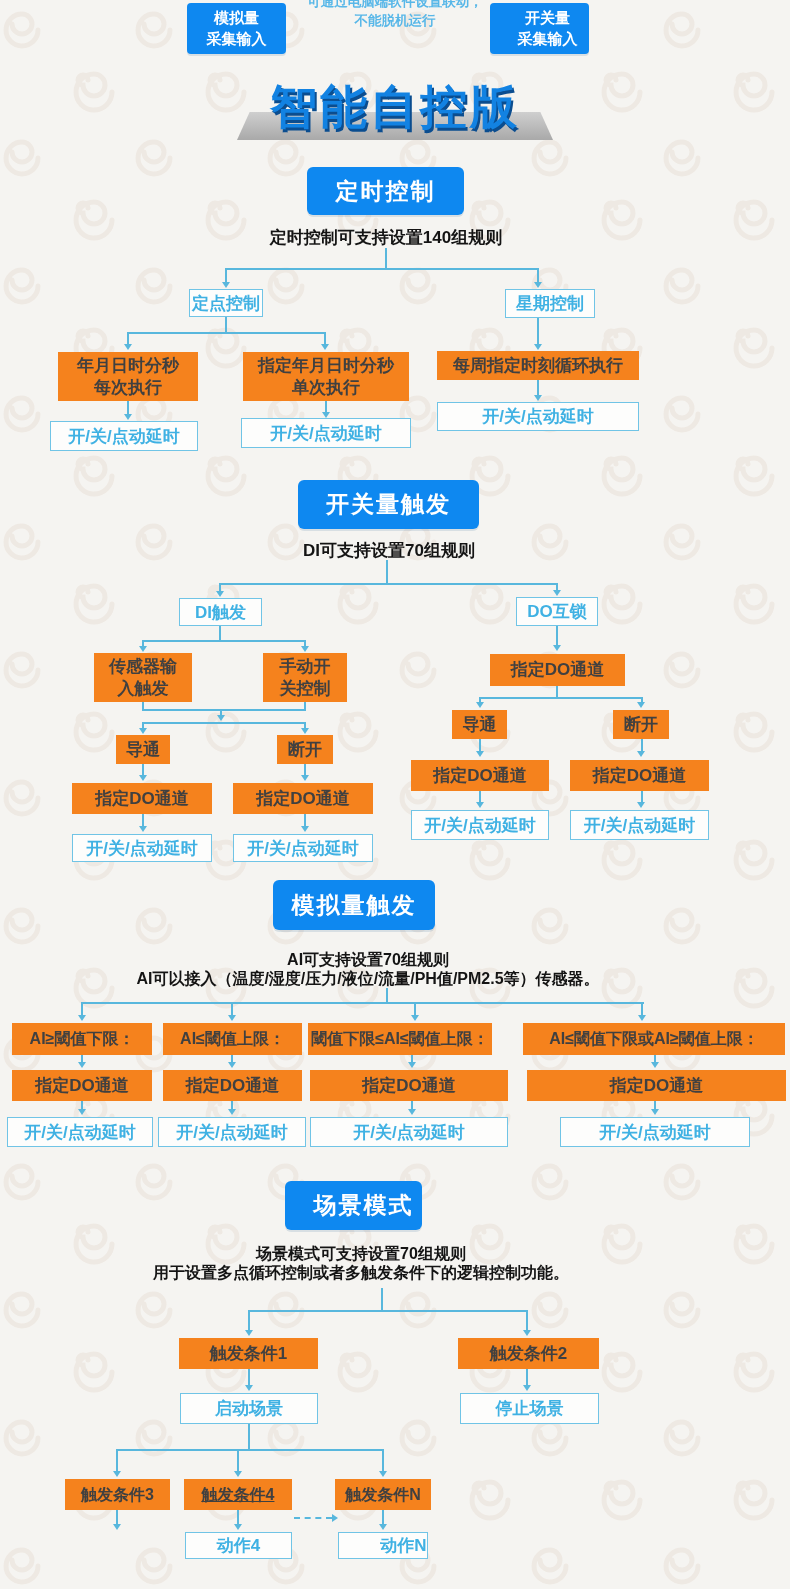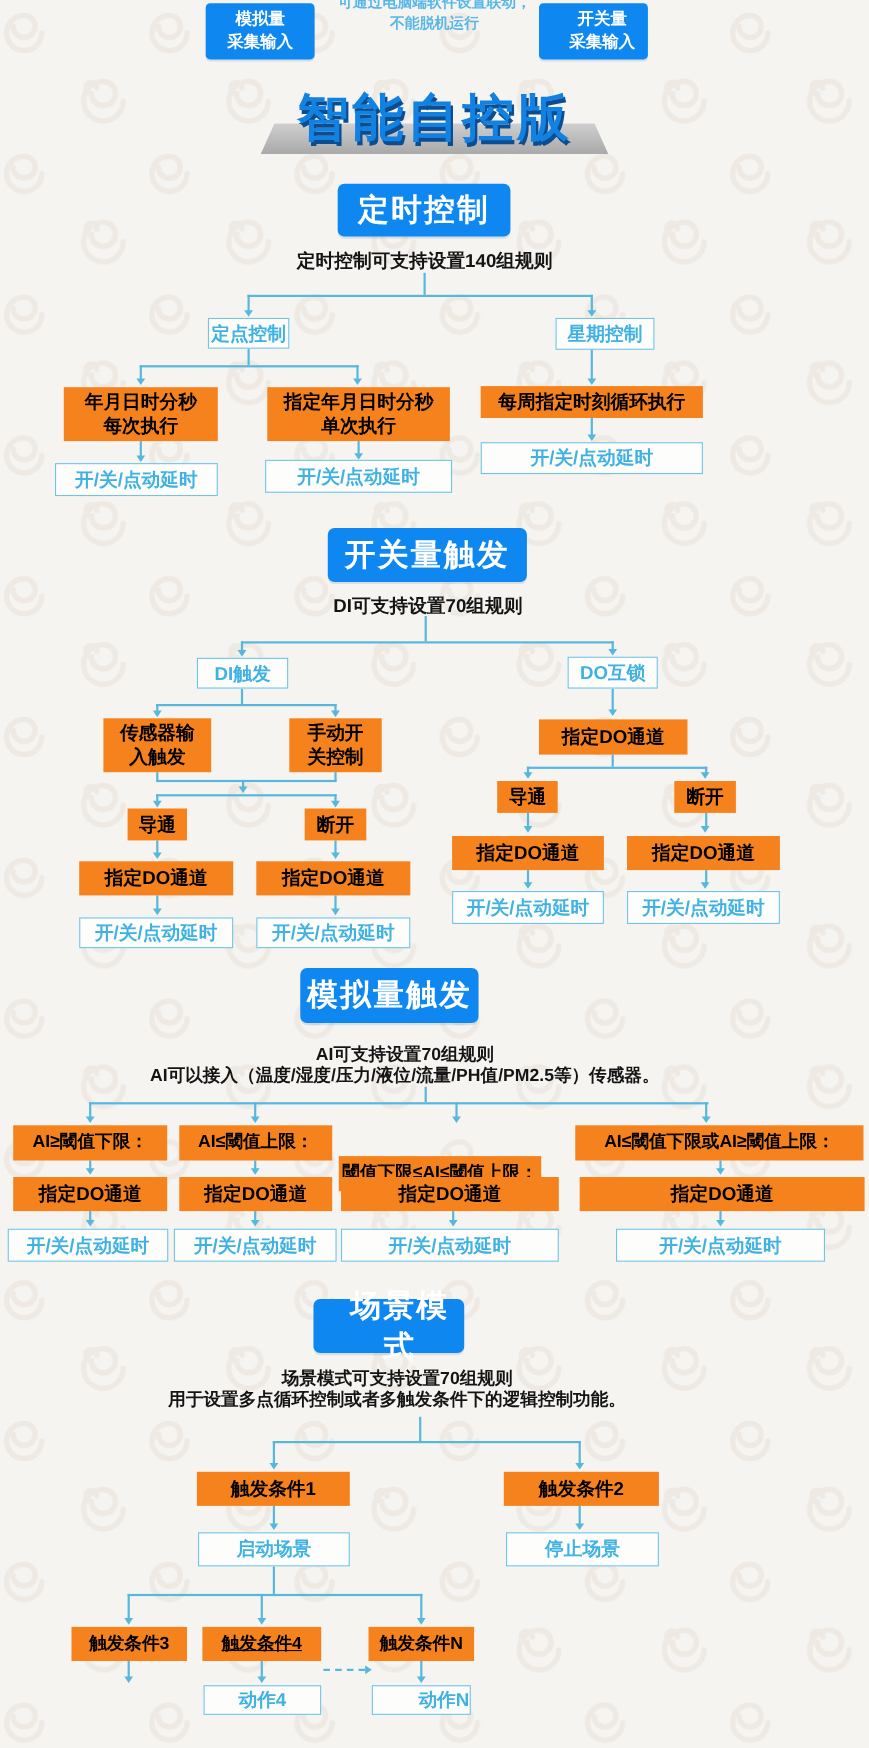--- a/index.html
+++ b/index.html
@@ -4,24 +4,24 @@
 <style>
   html,body{margin:0;padding:0;}
   body{font-family:"Liberation Sans","DejaVu Sans",sans-serif;}
   #page{position:relative;width:790px;height:1589px;overflow:hidden;background:#f5f4f1;}
   .bgp{position:absolute;left:0;top:0;z-index:0;}
   .abs{position:absolute;box-sizing:border-box;z-index:2;}
   
   .btn{display:flex;align-items:center;justify-content:center;background:#0e88f0;color:#fff;
        font-weight:bold;border-radius:6px;text-align:center;box-shadow:0 2px 0 rgba(10,70,130,.12);}
   .btn.small{font-size:15px;line-height:1.35;border-radius:4px;flex-direction:column;}
-  .btn.big{font-size:28px;letter-spacing:2px;}
+  .btn.big{font-size:23px;letter-spacing:2px;}
   
   .ob{display:flex;flex-direction:column;align-items:center;justify-content:center;
-      background:#f5821d;color:#000000;font-weight:bold;font-size:17px;line-height:1.25;text-align:center;}
+      background:#f5821d;color:#404040;font-weight:bold;font-size:17px;line-height:1.25;text-align:center;}
   .ob.f16{font-size:16px;}
   
   .wb{display:flex;align-items:center;justify-content:center;background:#fdfdfc;
       border:1px solid #70c4e6;color:#3fb1e3;font-weight:bold;font-size:17px;text-align:center;}
   
   .lv{position:absolute;width:2px;background:#58b7dd;z-index:1;}
   .lh{position:absolute;height:2px;background:#58b7dd;z-index:1;}
   .ld{position:absolute;height:0;border-top:2px dashed #58b7dd;z-index:1;}
   .ad{position:absolute;width:0;height:0;border-left:4px solid transparent;
       border-right:4px solid transparent;border-top:6px solid #58b7dd;z-index:1;}
@@ -214,21 +214,21 @@
   <i class="lv" style="left:231px;top:1002px;height:15px;"></i>
   <i class="lv" style="left:414px;top:1002px;height:15px;"></i>
   <i class="lv" style="left:641px;top:1002px;height:15px;"></i>
   <i class="ad" style="left:78px;top:1015px;"></i>
   <i class="ad" style="left:228px;top:1015px;"></i>
   <i class="ad" style="left:411px;top:1015px;"></i>
   <i class="ad" style="left:638px;top:1015px;"></i>
 
   <div class="abs ob f16" style="left:12px;top:1023px;width:140px;height:32px;">AI≥閾值下限：</div>
   <div class="abs ob f16" style="left:163px;top:1023px;width:139px;height:32px;">AI≤閾值上限：</div>
-  <div class="abs ob f16" style="left:308px;top:1051px;width:184px;height:32px;">閾值下限≤AI≤閾值上限：</div>
+  <div class="abs ob f16" style="left:308px;top:1023px;width:184px;height:32px;">閾值下限≤AI≤閾值上限：</div>
   <div class="abs ob f16" style="left:523px;top:1023px;width:262px;height:32px;">AI≤閾值下限或AI≥閾值上限：</div>
 
   <i class="lv" style="left:81px;top:1055px;height:9px;"></i>
   <i class="lv" style="left:231px;top:1055px;height:9px;"></i>
   <i class="lv" style="left:411px;top:1055px;height:9px;"></i>
   <i class="lv" style="left:654px;top:1055px;height:9px;"></i>
   <i class="ad" style="left:78px;top:1062px;"></i>
   <i class="ad" style="left:228px;top:1062px;"></i>
   <i class="ad" style="left:408px;top:1062px;"></i>
   <i class="ad" style="left:651px;top:1062px;"></i>

